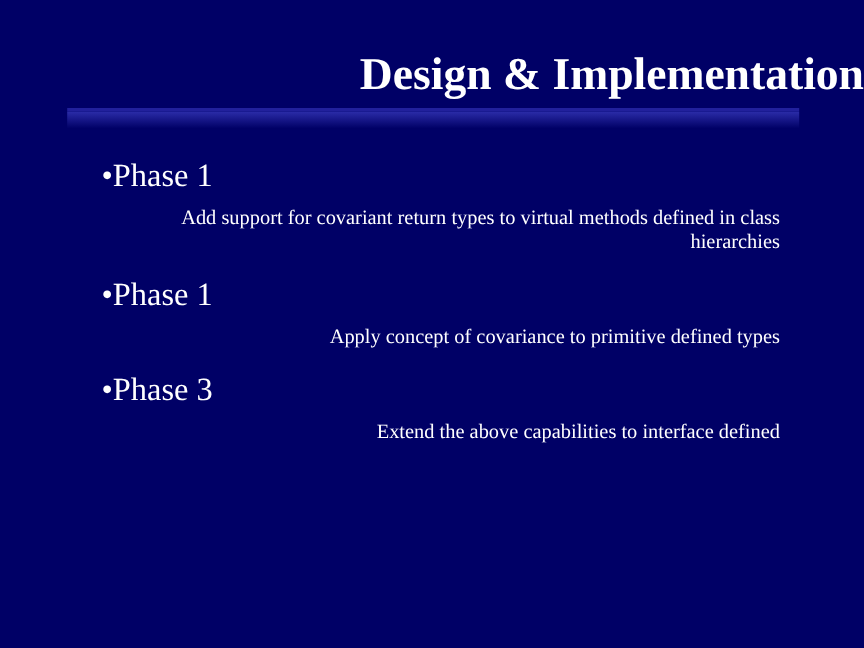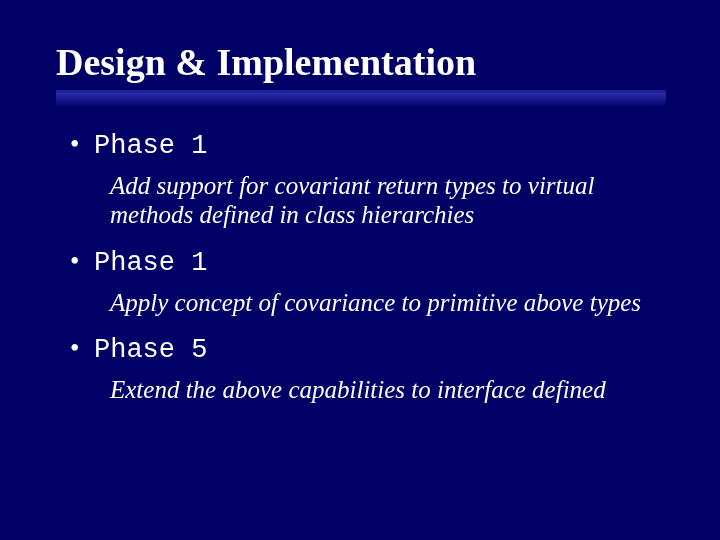--- a/index.html
+++ b/index.html
@@ -10,20 +10,21 @@
     background: #000066;
     font-family: "Times New Roman", Times, serif;
     color: #ffffff;
     overflow: hidden;
   }
   .slide {
     width: 720px;
     height: 540px;
     position: relative;
     box-sizing: border-box;
+    text-align: right;
   }
   .title-block {
     padding: 42px 0 0 56px;
   }
   .title {
     font-size: 38px;
     font-weight: bold;
     color: #ffffff;
     margin: 0;
     line-height: 1.1;
@@ -47,28 +48,27 @@
     font-size: 27px;
     margin-bottom: 10px;
   }
   .bullet {
     width: 24px;
     flex: 0 0 24px;
     font-size: 27px;
     line-height: 1;
   }
   .phase-label {
-    font-family: Liberation Mono, monospace;
+    font-family: Liberation Serif, serif;
   }
   .desc {
     margin-left: 40px;
-    font-size: 25px;
+    font-size: 17px;
     line-height: 1.18;
     max-width: 540px;
-    font-style: italic;
   }
 </style>
 </head>
 <body>
 
 <div class="slide">
 
   <div class="title-block">
     <h1 class="title">Design &amp; Implementation</h1>
     <div class="rule"></div>
@@ -82,26 +82,26 @@
         <span class="phase-label">Phase 1</span>
       </div>
       <div class="desc">Add support for covariant return types to virtual methods defined in class hierarchies</div>
     </div>
 
     <div class="item">
       <div class="phase-line">
         <span class="bullet">•</span>
         <span class="phase-label">Phase 1</span>
       </div>
-      <div class="desc">Apply concept of covariance to primitive above types</div>
+      <div class="desc">Apply concept of covariance to primitive defined types</div>
     </div>
 
     <div class="item">
       <div class="phase-line">
         <span class="bullet">•</span>
-        <span class="phase-label">Phase 5</span>
+        <span class="phase-label">Phase 3</span>
       </div>
       <div class="desc">Extend the above capabilities to interface defined</div>
     </div>
 
   </div>
 
 </div>
 
 </body></html>

